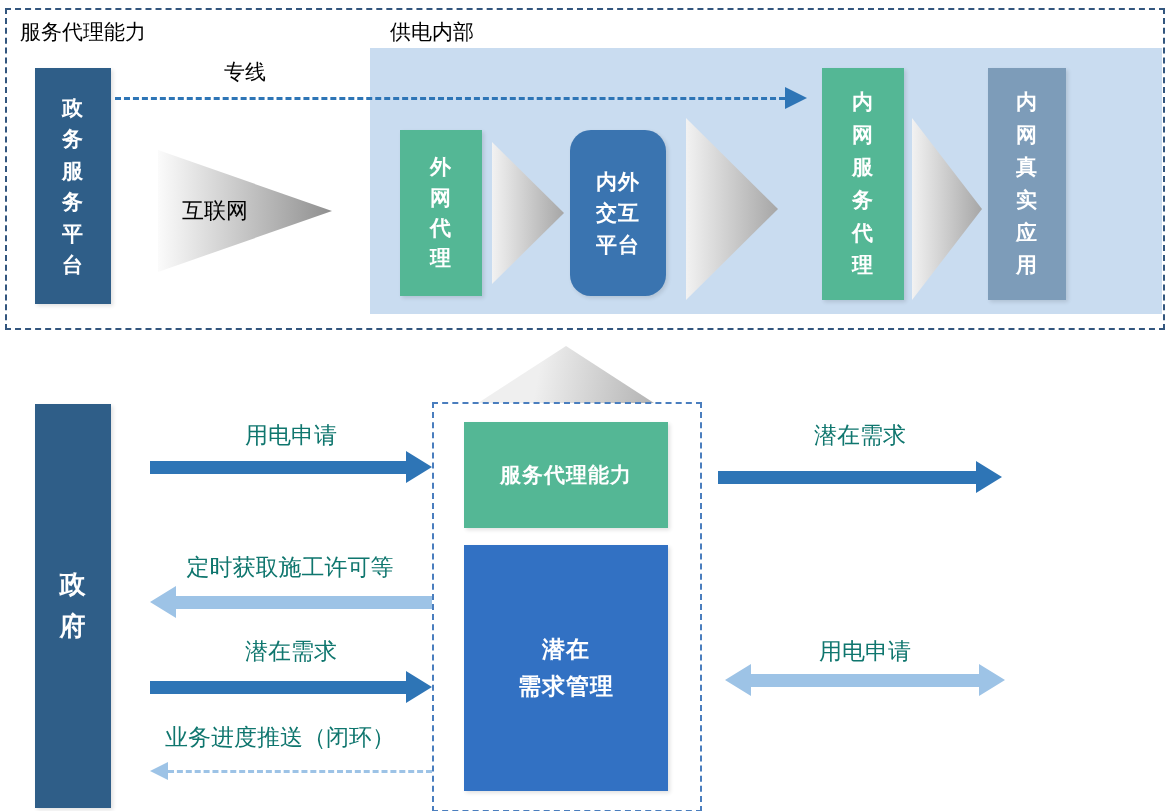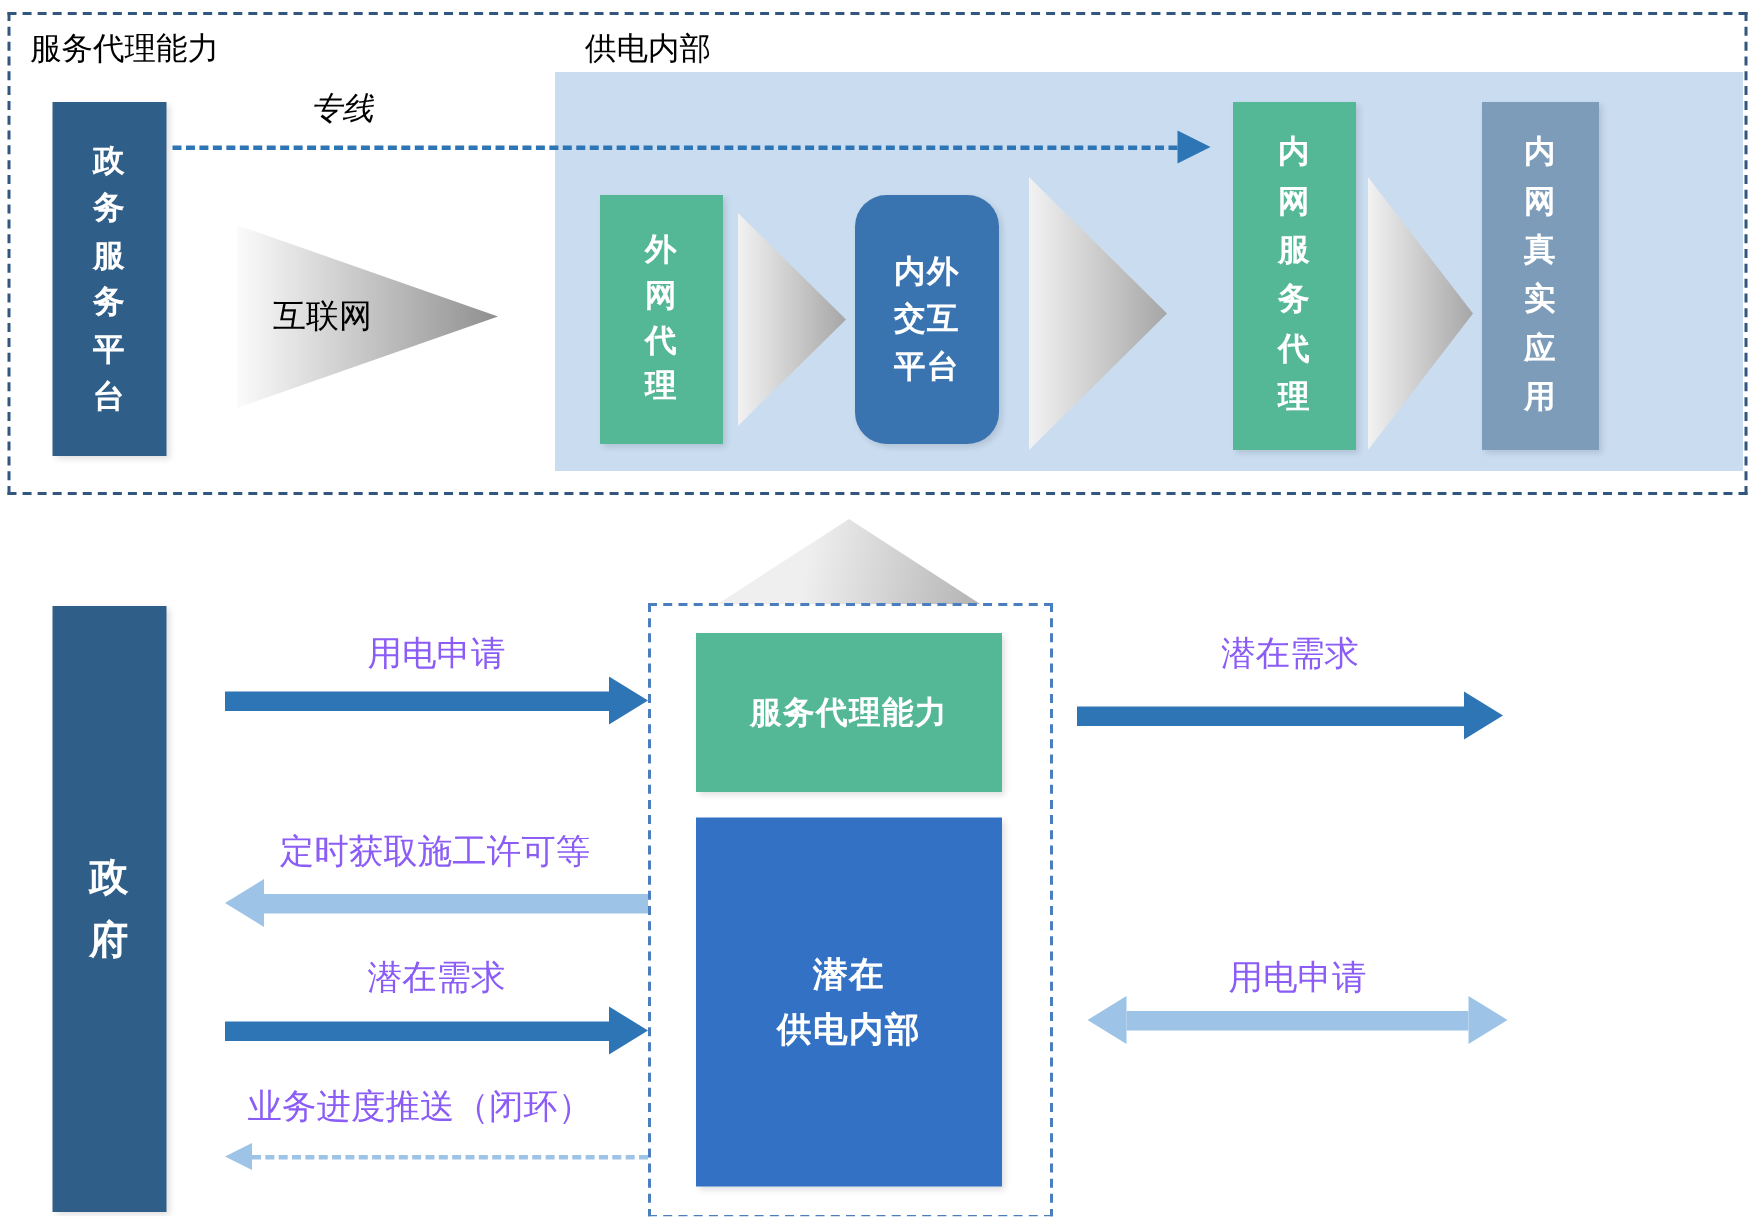--- a/index.html
+++ b/index.html
@@ -27,21 +27,21 @@
   }
   .bg-dark{background:var(--dark-blue);}
   .bg-steel{background:var(--steel-blue);border-radius:21px;}
   .bg-bright{background:var(--bright-blue);}
   .bg-gray{background:var(--blue-gray);}
   .bg-green{background:var(--green);}
   .frame-top{border:2px dashed var(--frame-dash);}
   .frame-inner{border:2px dashed var(--inner-dash);}
   .region{background:var(--light-blue-bg);}
   .title{font-size:21px;color:#000;white-space:nowrap;}
-  .arrow-label{font-size:23px;color:#8b5cf6;text-align:center;white-space:nowrap;}
+  .arrow-label{font-size:23px;color:#0f766e;text-align:center;white-space:nowrap;}
   .chevron{
     background:linear-gradient(90deg,#f2f2f2 0%,#a6a6a6 100%);
     clip-path:polygon(0 0,100% 50%,0 100%);
   }
   .big-tri-right{
     background:linear-gradient(90deg,#fbfbfb 0%,#8f8f8f 100%);
     clip-path:polygon(0 0,100% 50%,0 100%);
     display:flex;align-items:center;
   }
   .big-tri-right .tri-label{font-size:22px;color:#000;padding-left:24px;font-weight:normal;}
@@ -77,21 +77,21 @@
 
   <div class="abs title" style="left:390px;top:18px;">供电内部</div>
 
   <div class="abs box bg-dark" style="left:35px;top:68px;width:76px;height:236px;font-size:21px;line-height:1.5;">政
 务
 服
 务
 平
 台</div>
 
-  <div class="abs title" style="left:207px;top:58px;font-style:italic;">专线</div>
+  <div class="abs title" style="left:224px;top:58px;">专线</div>
 
   <div class="dasharrow darkblue" style="left:115px;top:86px;width:692px;">
     <div class="dline"></div>
     <div class="hd-r"></div>
   </div>
 
   <div class="abs big-tri-right" style="left:158px;top:150px;width:174px;height:122px;">
     <span class="tri-label">互联网</span>
   </div>
 
@@ -127,21 +127,21 @@
   <div class="abs up-tri" style="left:478px;top:346px;width:176px;height:57px;"></div>
 
   <div class="abs box bg-dark" style="left:35px;top:404px;width:76px;height:404px;font-size:26px;line-height:1.6;">政
 府</div>
 
   <div class="abs frame-inner" style="left:432px;top:402px;width:266px;height:406px;"></div>
 
   <div class="abs box bg-green" style="left:464px;top:422px;width:204px;height:106px;font-size:21px;">服务代理能力</div>
 
   <div class="abs box bg-bright" style="left:464px;top:545px;width:204px;height:246px;font-size:23px;line-height:1.6;">潜在
-供电内部</div>
+需求管理</div>
 
 
   <div class="abs arrow-label" style="left:150px;top:420px;width:282px;">用电申请</div>
   <div class="harrow blue" style="left:150px;top:451px;width:282px;">
     <div class="shaft"></div>
     <div class="hd-r"></div>
   </div>
 
   <div class="abs arrow-label" style="left:140px;top:552px;width:300px;">定时获取施工许可等</div>
   <div class="harrow light" style="left:150px;top:586px;width:282px;">

